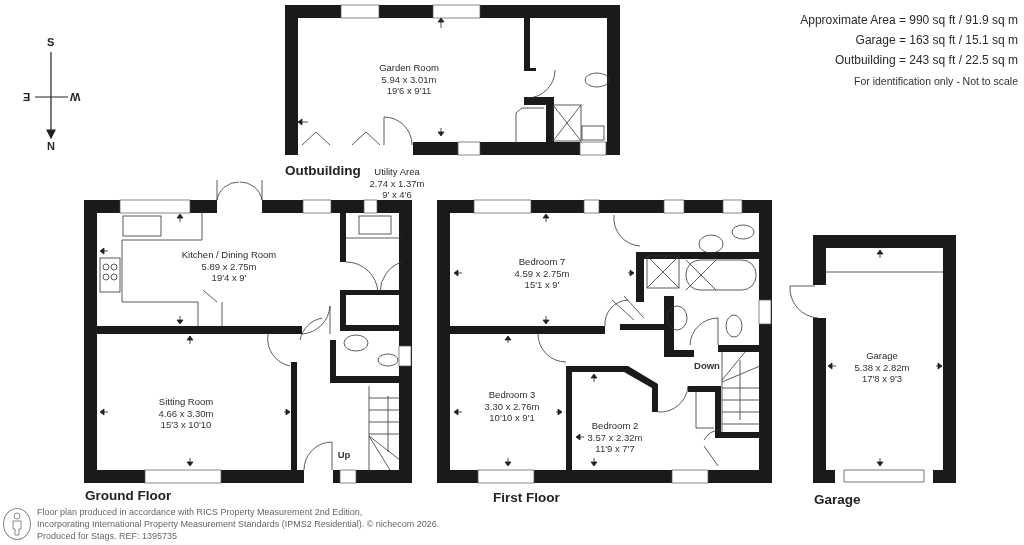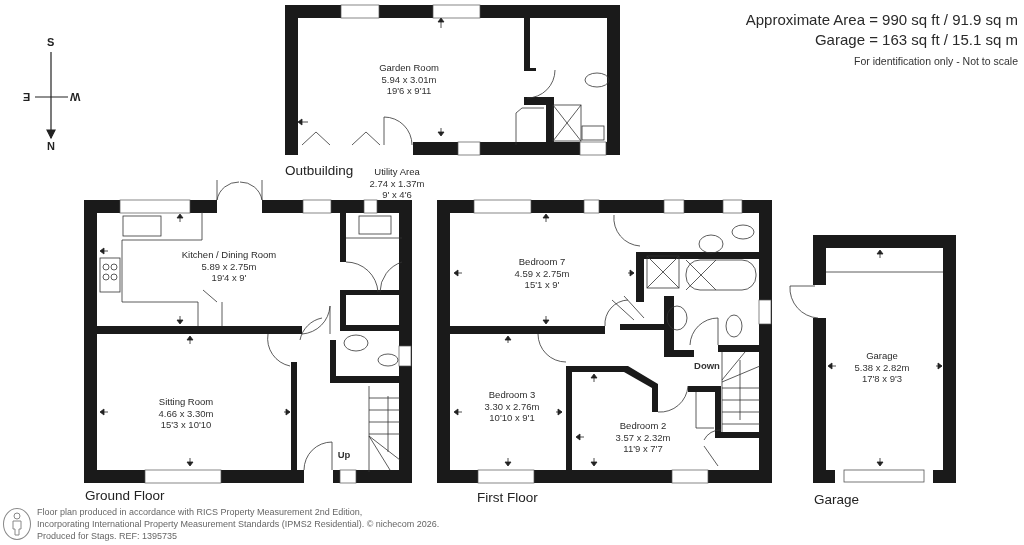--- a/index.html
+++ b/index.html
@@ -1,24 +1,24 @@
 <!DOCTYPE html>
 <html><head>
 <meta charset="utf-8">
 <style>
   html, body { margin:0; padding:0; background:#ffffff; }
   body { width:1024px; height:545px; position:relative; overflow:hidden; font-family:"Liberation Sans", sans-serif; color:#222; }
   #plan { position:absolute; left:0; top:0; width:1024px; height:545px; }
   .abs { position:absolute; }
   .area-block { right:6px; top:10px; text-align:right; color:#2a2a2a; }
-  .area-line { font-size:15px; line-height:20px; white-space:nowrap; }
+  .area-line { font-size:12px; line-height:20px; white-space:nowrap; }
   .area-note { font-size:10.5px; margin-top:5px; color:#333; }
   .room-label { position:absolute; text-align:center; font-size:9.5px; line-height:11.5px; color:#333; transform:translateX(-50%); white-space:nowrap; }
   .room-label .rn { font-weight:normal; color:#2a2a2a; }
-  .floor-title { position:absolute; font-size:13.5px; font-weight:normal; color:#222; white-space:nowrap; }
+  .floor-title { position:absolute; font-size:13.5px; font-weight:bold; color:#222; white-space:nowrap; }
   .footer { position:absolute; left:37px; top:506px; font-size:9px; line-height:12px; color:#666; white-space:nowrap; }
   .footer-icon { position:absolute; left:3px; top:508px; width:26px; height:30px; border:1px solid #888; border-radius:50%; }
   .compass-letter { position:absolute; font-size:11px; font-weight:bold; color:#222; }
 </style>
 </head>
 <body>
 
 <svg id="plan" viewBox="0 0 1024 545" xmlns="http://www.w3.org/2000/svg">
   <g fill="#1a1a1a" stroke="none">
 
@@ -228,20 +228,21 @@
 </svg>
 
 <div class="compass-letter" style="left:47px;top:36px;">S</div>
 <div class="compass-letter" style="left:47px;top:140px;">N</div>
 <div class="compass-letter" style="left:23px;top:91px;transform:scaleX(-1);">E</div>
 <div class="compass-letter" style="left:70px;top:91px;transform:scaleY(-1);">W</div>
 
 <div class="abs area-block">
   <div class="area-line">Approximate Area = 990 sq ft / 91.9 sq m</div>
   <div class="area-line">Garage = 163 sq ft / 15.1 sq m</div>
+  <div class="area-line">Outbuilding = 243 sq ft / 22.5 sq m</div>
   <div class="area-note">For identification only - Not to scale</div>
 </div>
 
 <div class="room-label" style="left:409px;top:62px;">
   <div class="rn">Garden Room</div>
   <div>5.94 x 3.01m</div>
   <div>19'6 x 9'11</div>
 </div>
 <div class="room-label" style="left:397px;top:166px;">
   <div class="rn">Utility Area</div>
@@ -261,37 +262,37 @@
 <div class="room-label" style="left:542px;top:256px;">
   <div class="rn">Bedroom 7</div>
   <div>4.59 x 2.75m</div>
   <div>15'1 x 9'</div>
 </div>
 <div class="room-label" style="left:512px;top:389px;">
   <div class="rn">Bedroom 3</div>
   <div>3.30 x 2.76m</div>
   <div>10'10 x 9'1</div>
 </div>
-<div class="room-label" style="left:643px;top:420px;">
+<div class="room-label" style="left:615px;top:420px;">
   <div class="rn">Bedroom 2</div>
   <div>3.57 x 2.32m</div>
   <div>11'9 x 7'7</div>
 </div>
 <div class="room-label" style="left:882px;top:350px;">
   <div class="rn">Garage</div>
   <div>5.38 x 2.82m</div>
   <div>17'8 x 9'3</div>
 </div>
 
 <div class="room-label rn" style="left:344px;top:449px;font-weight:bold;">Up</div>
 <div class="room-label rn" style="left:707px;top:360px;font-weight:bold;">Down</div>
 
 <div class="floor-title" style="left:285px;top:163px;">Outbuilding</div>
 <div class="floor-title" style="left:85px;top:488px;">Ground Floor</div>
-<div class="floor-title" style="left:437px;top:490px;padding-left:40px;">First Floor</div>
+<div class="floor-title" style="left:453px;top:490px;padding-left:40px;">First Floor</div>
 <div class="floor-title" style="left:814px;top:492px;">Garage</div>
 
 <div class="footer-icon">
   <svg width="26" height="30" viewBox="0 0 26 30">
       <circle cx="13" cy="7" r="3" fill="none" stroke="#888" stroke-width="1"></circle>
       <path d="M9 12 L17 12 L17 20 L15 20 L15 26 L11 26 L11 20 L9 20 Z" fill="none" stroke="#888" stroke-width="1"></path>
     </svg>
 </div>
 <div class="footer">
   <div>Floor plan produced in accordance with RICS Property Measurement 2nd Edition,</div>

